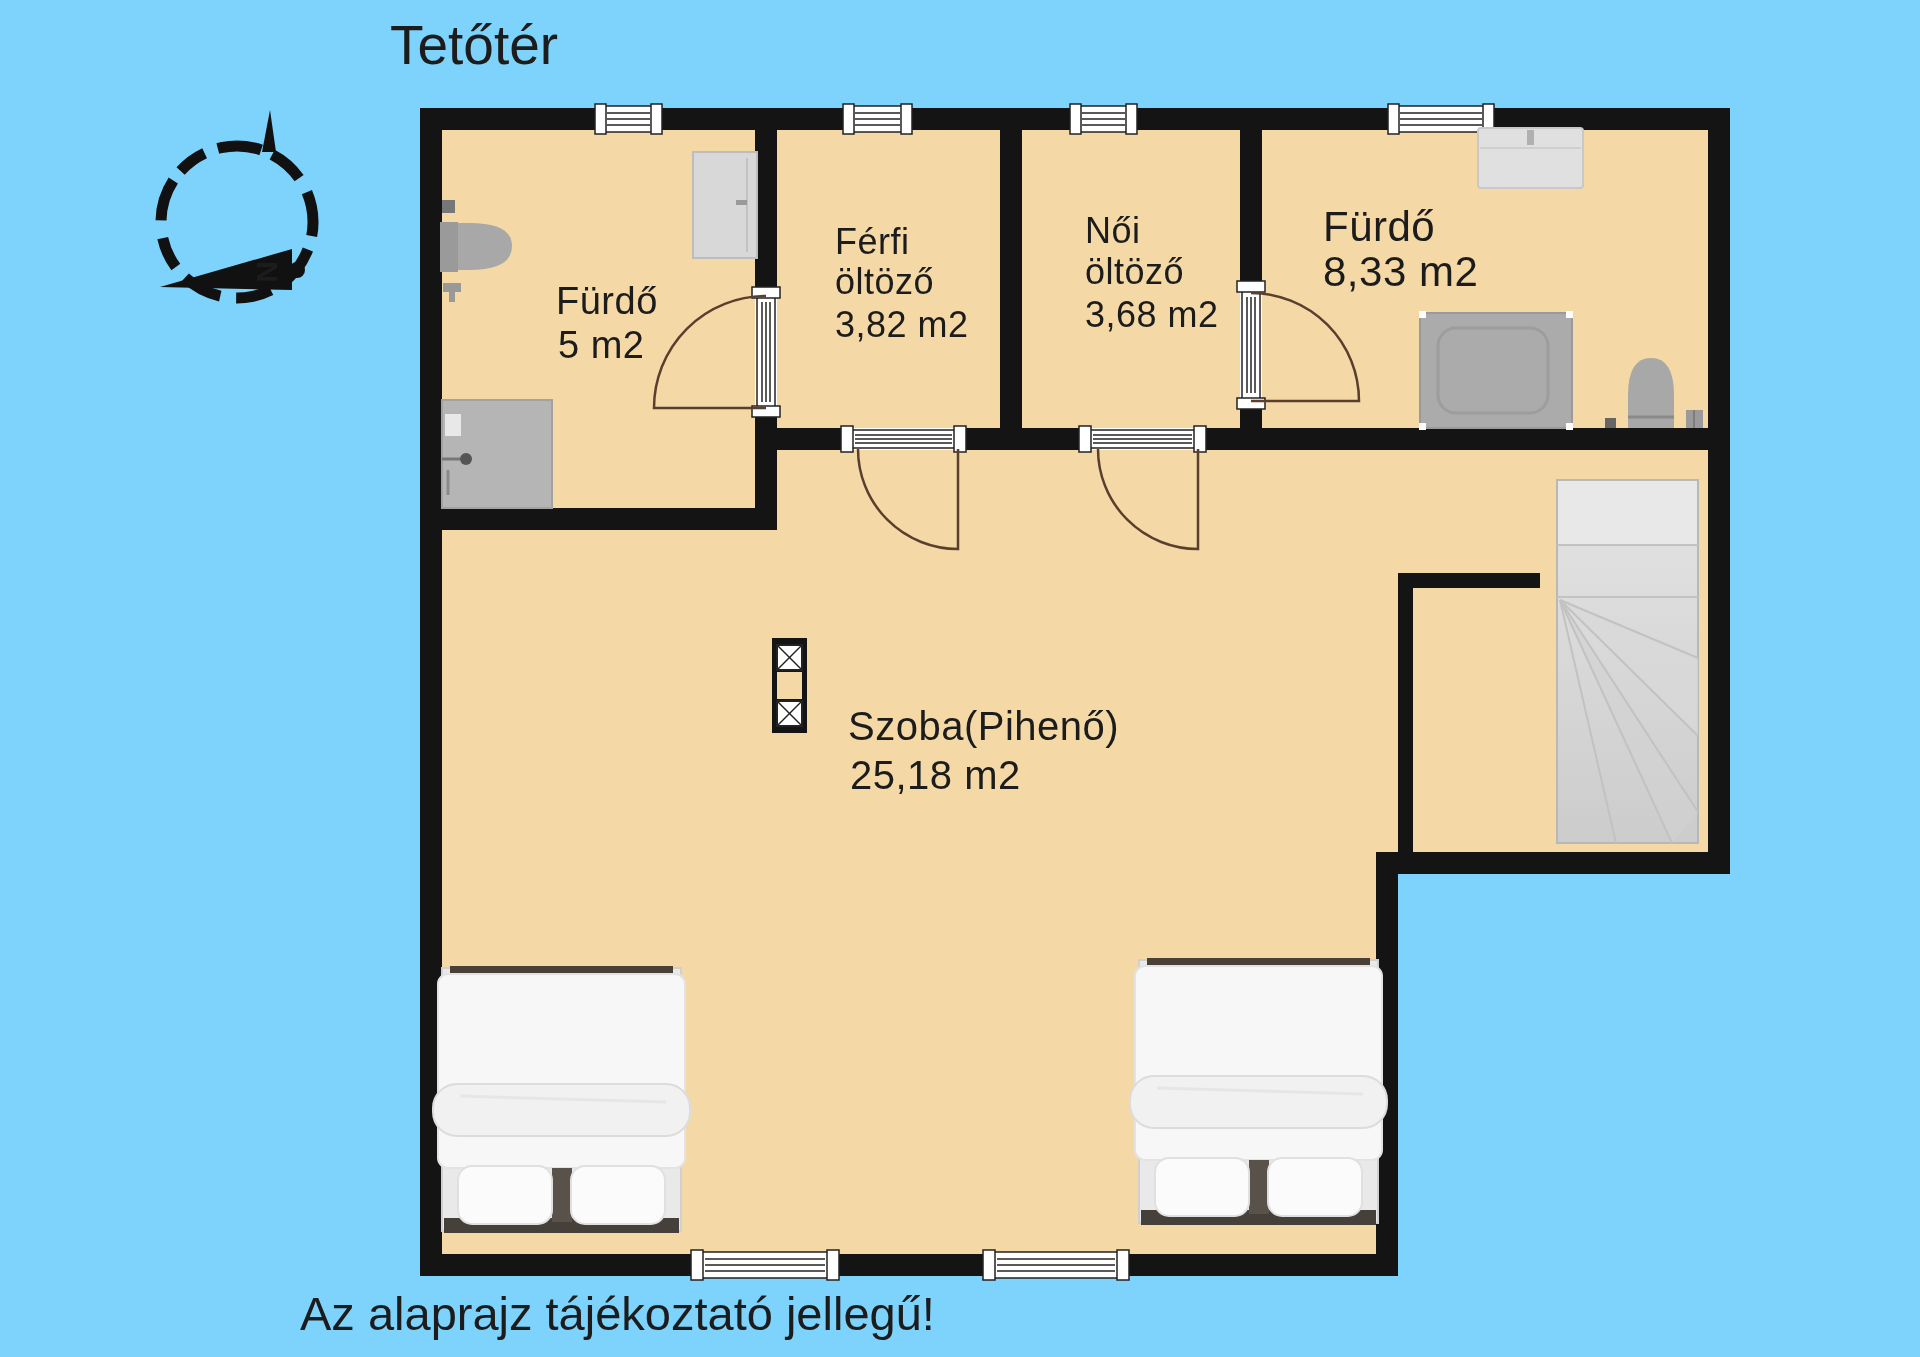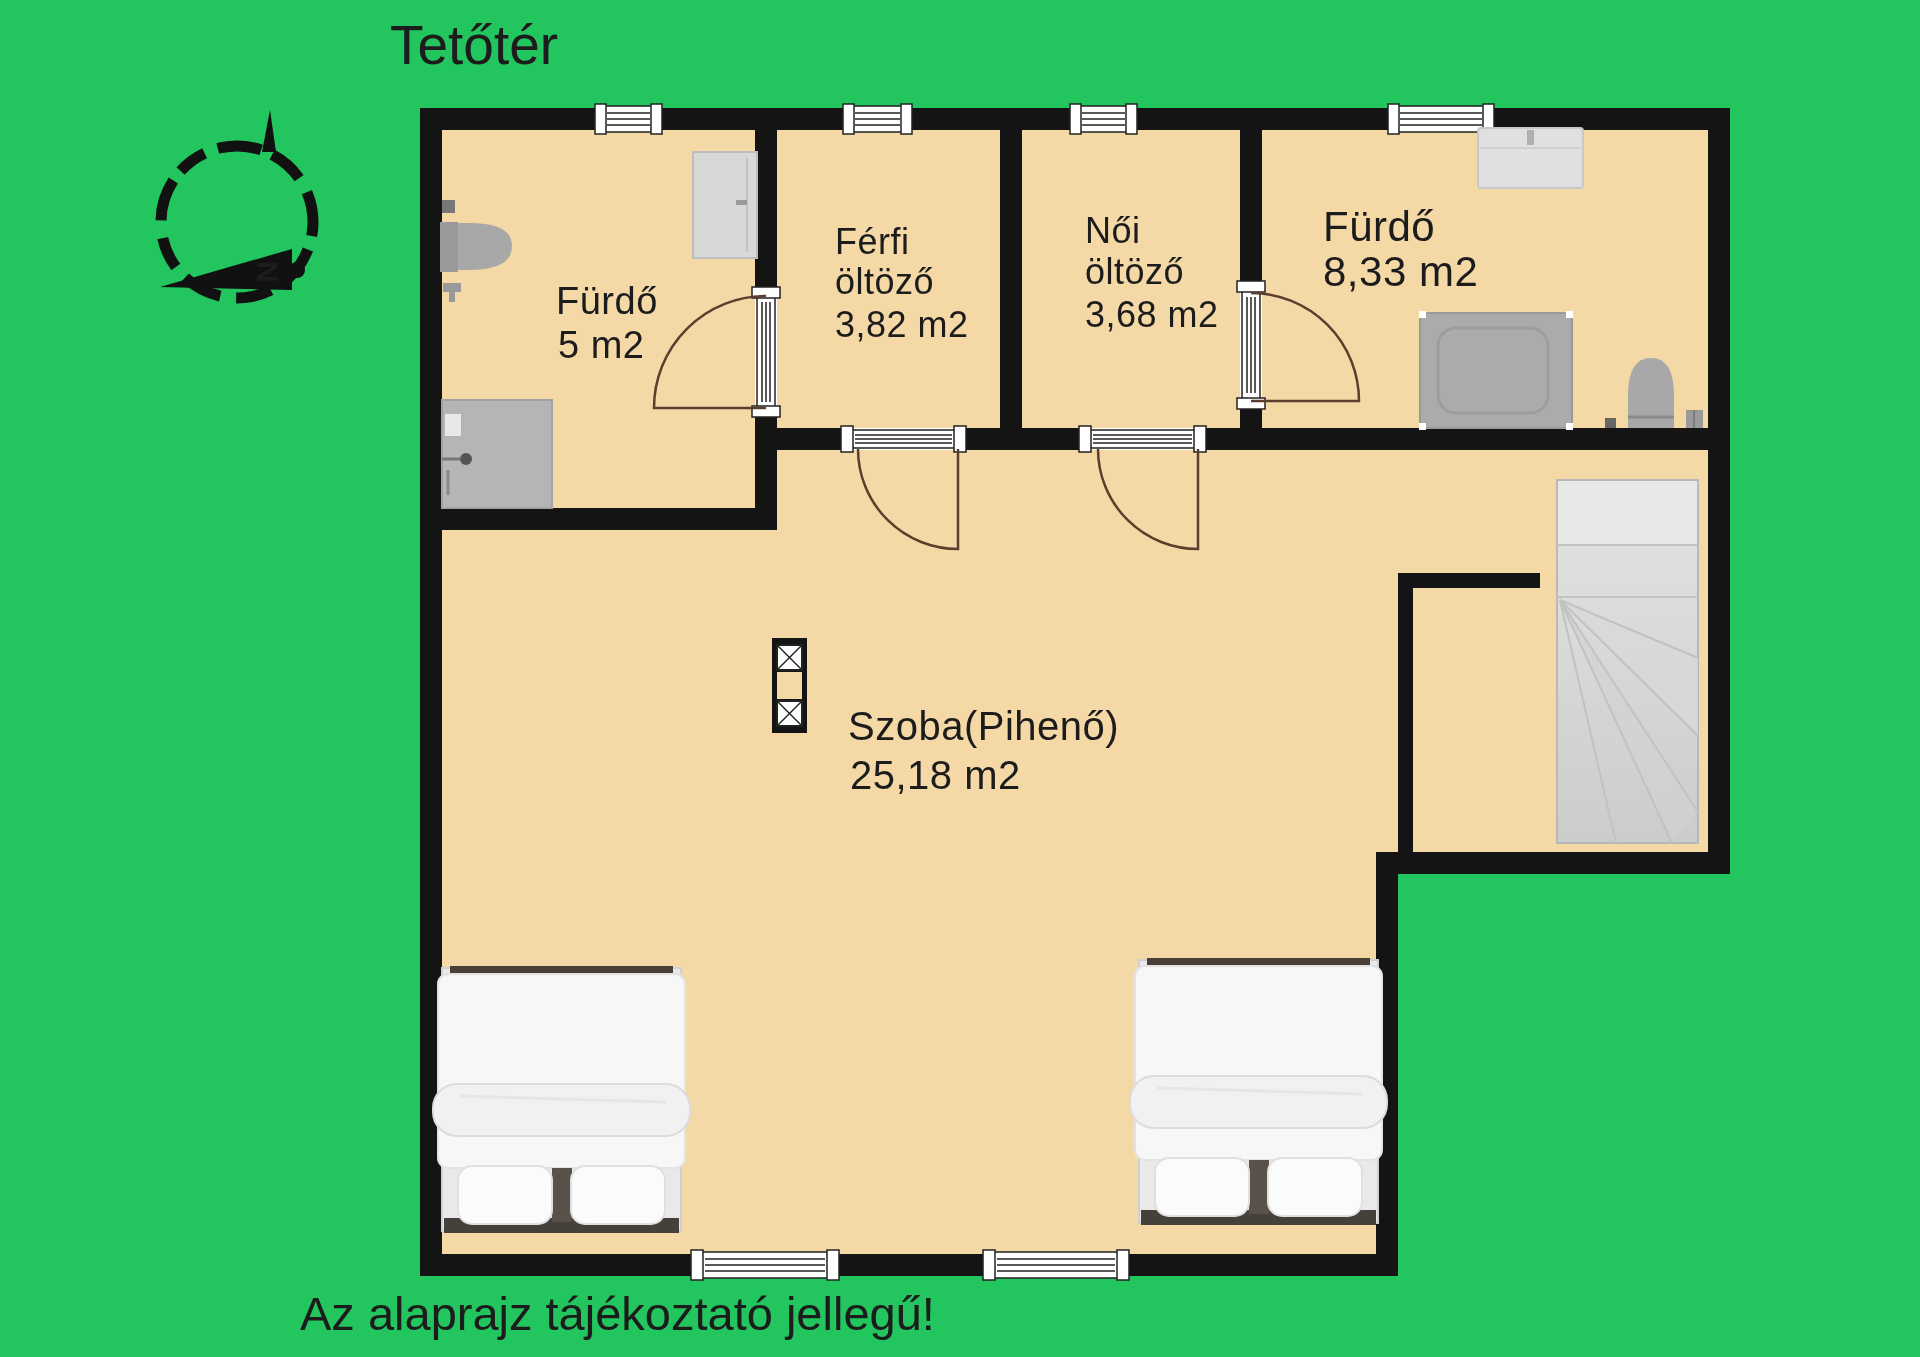--- a/index.html
+++ b/index.html
@@ -1,19 +1,19 @@
 <!DOCTYPE html>
 <html><head>
 <meta charset="utf-8">
 <style>
   html,body{margin:0;padding:0;background:#ffffff;}
   .stage{
     position:relative;
     width:1920px;height:1357px;
-    background:#22c55e;
+    background:#7dd3fc;
     font-family:"Liberation Sans", sans-serif;
     overflow:hidden;
   }
   svg text{font-family:"Liberation Sans", sans-serif; fill:#1c1c1c;}
   .room-label{letter-spacing:0.5px;}
 </style>
 </head>
 <body>
 
 <div class="stage">

